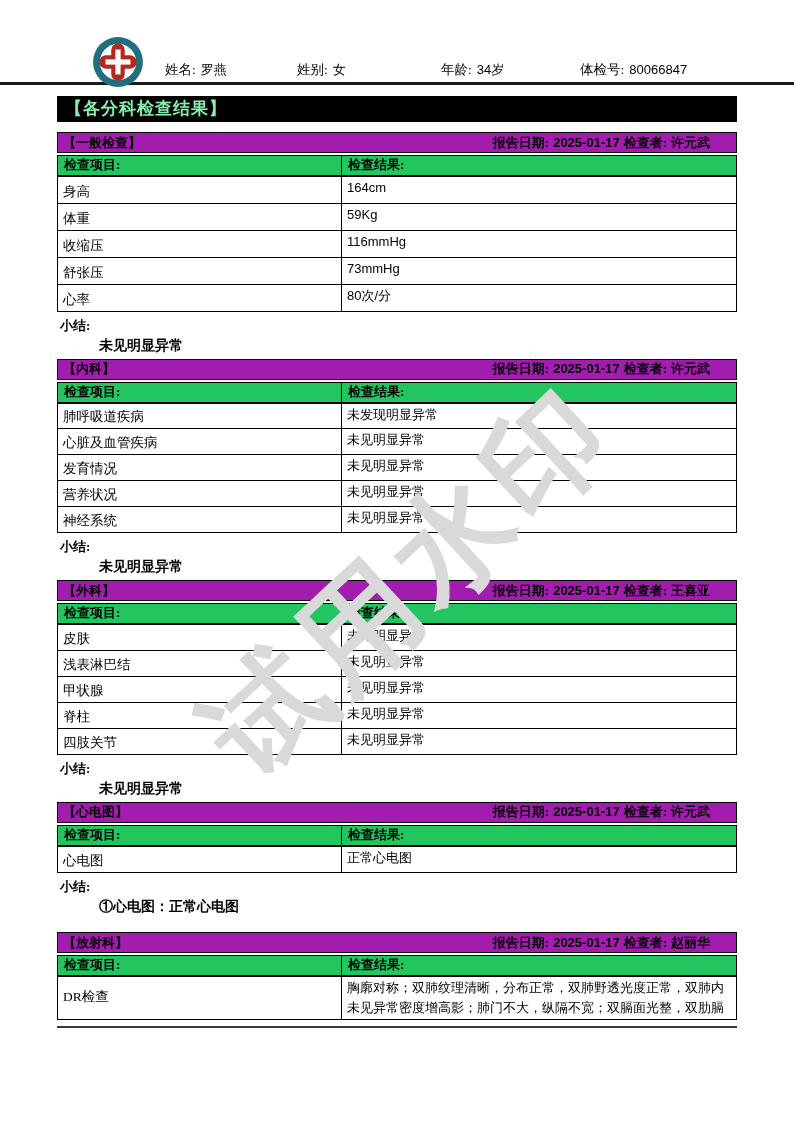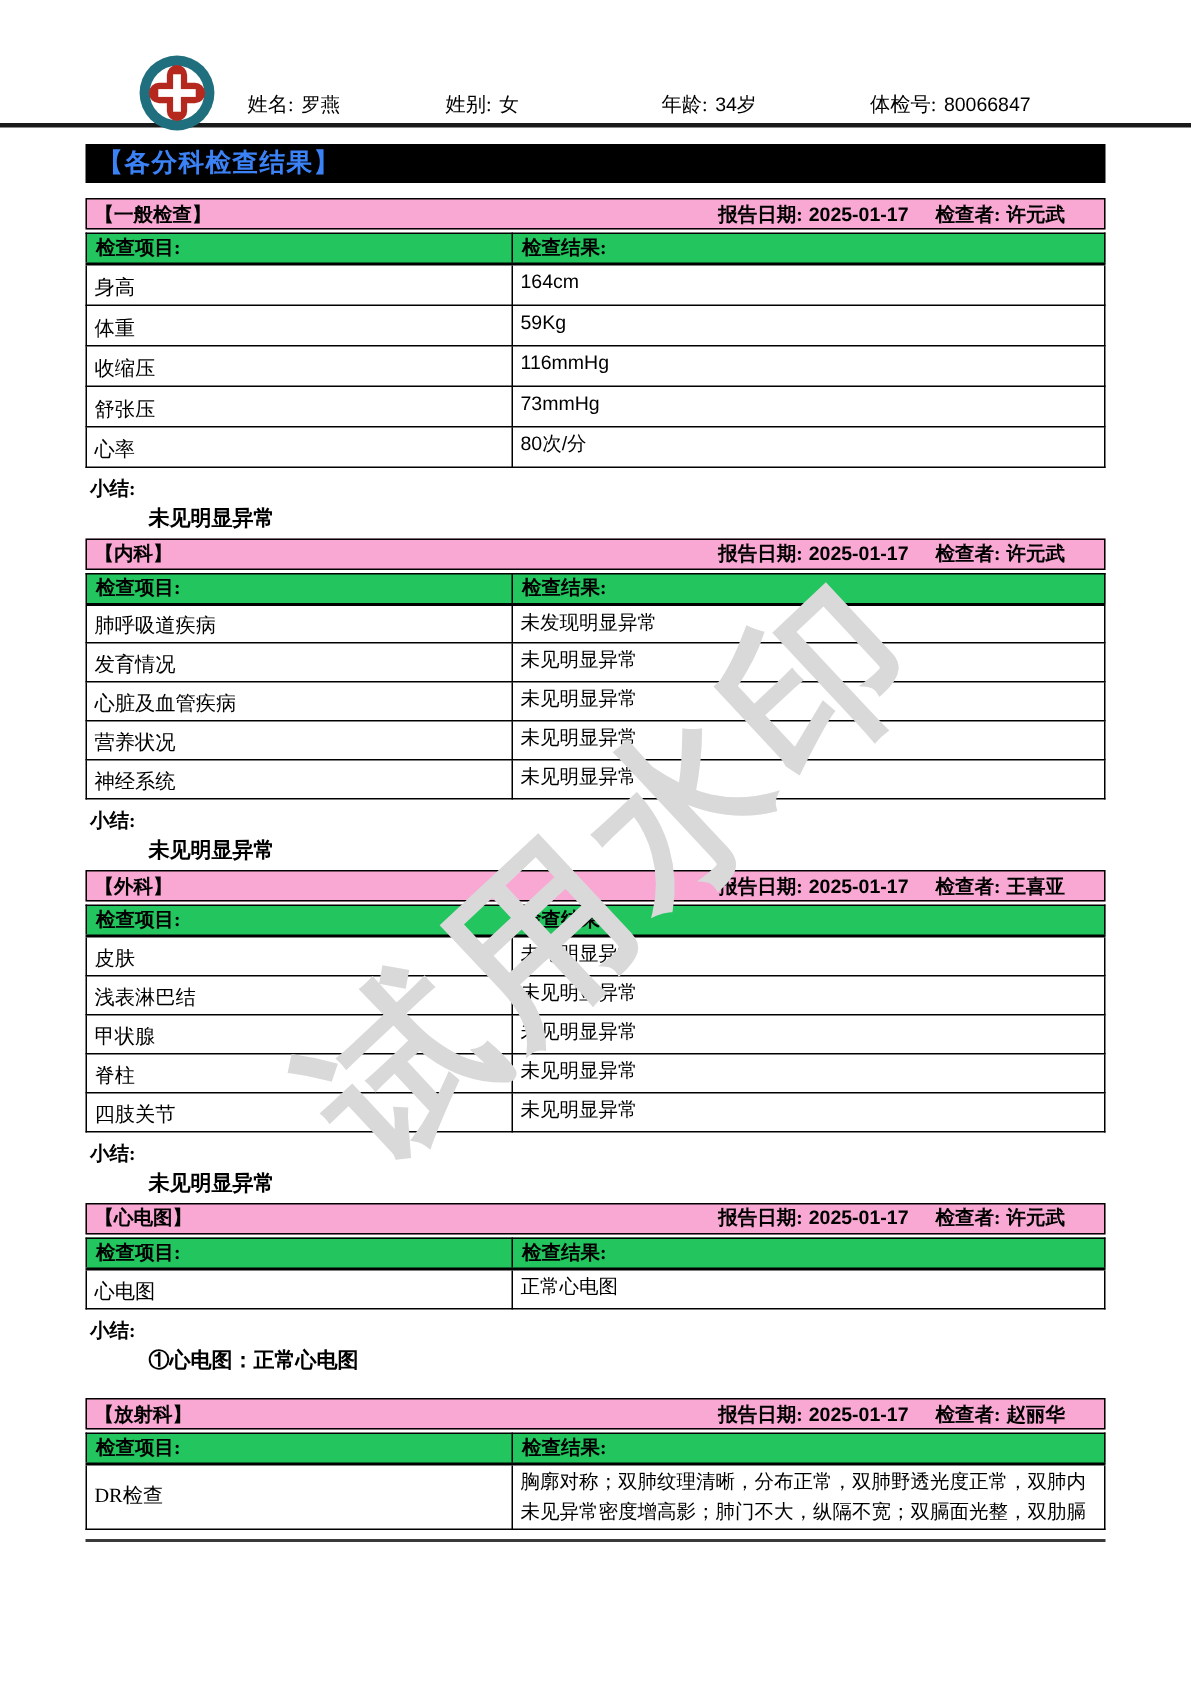--- a/index.html
+++ b/index.html
@@ -7,34 +7,34 @@
   body { font-family:"Liberation Serif","DejaVu Serif",serif; color:#000; }
   .page { position:relative; width:794px; height:1123px; background:#fff; overflow:hidden; margin:0 auto; }
 
   
   .hdr { position:relative; height:85px; border-bottom:3px solid #1a1a1a; }
   .logo { position:absolute; left:92px; top:36px; width:52px; height:52px; }
   .hfield { position:absolute; top:61px; font-size:13.5px; white-space:nowrap; }
   .hfield .val { margin-left:5px; font-family:"Liberation Sans","DejaVu Sans",sans-serif; font-size:13px; }
 
   
-  .banner { margin:11px 57px 0 57px; background:#000; color:#3b82f6; font-weight:bold;
+  .banner { margin:11px 57px 0 57px; background:#000; color:#86efac; font-weight:bold;
             font-size:17px; line-height:20px; padding:3px 8px; letter-spacing:1px; }
 
   
   .content { margin:0 57px; width:680px; }
   .section { margin-top:0; }
   .sec-0 { margin-top:10px; }
   .sec-4 { margin-top:12px; }
   .secbar { display:flex; justify-content:space-between; align-items:center;
-            background:#f9a8d4; border:1px solid #000; height:21px;
+            background:#a21caf; border:1px solid #000; height:21px;
             padding:0 26px 0 5px; font-weight:bold; font-size:13px; }
   .secmeta span { font-weight:bold; }
   .secmeta .mval { font-family:"Liberation Sans","DejaVu Sans",sans-serif; margin-left:4px; }
-  .secmeta .mlab2 { margin-left:18px; }
+  .secmeta .mlab2 { margin-left:4px; }
 
   table.sectable { width:100%; border-collapse:collapse; margin-top:2px;
                    border:1.5px solid #000; table-layout:fixed; }
   table.sectable th, table.sectable td { border:1px solid #000; }
   th.c1, td.c1 { width:284px; }
   thead th { text-align:left; font-size:13px; font-weight:bold; height:16px;
              padding:0 4px 1px 6px; border-bottom:2px solid #000 !important; background:#22c55e; }
   td.c1 { vertical-align:bottom; font-size:13.5px; padding:0 4px 2px 5px; }
   td.c2 { vertical-align:top;margin-left:28px; }
   .resbox { font-size:13px; line-height:19px; padding:1px 5px;
@@ -155,27 +155,27 @@
             </tr>
           </thead>
           <tbody>
             <tr>
               <td class="c1">肺呼吸道疾病</td>
               <td class="c2">
                 <div class="resbox">未发现明显异常</div>
               </td>
             </tr>
             <tr>
+              <td class="c1">心脏及血管疾病</td>
+              <td class="c2">
+                <div class="resbox">未见明显异常</div>
+              </td>
+            </tr>
+            <tr>
               <td class="c1">发育情况</td>
-              <td class="c2">
-                <div class="resbox">未见明显异常</div>
-              </td>
-            </tr>
-            <tr>
-              <td class="c1">心脏及血管疾病</td>
               <td class="c2">
                 <div class="resbox">未见明显异常</div>
               </td>
             </tr>
             <tr>
               <td class="c1">营养状况</td>
               <td class="c2">
                 <div class="resbox">未见明显异常</div>
               </td>
             </tr>

